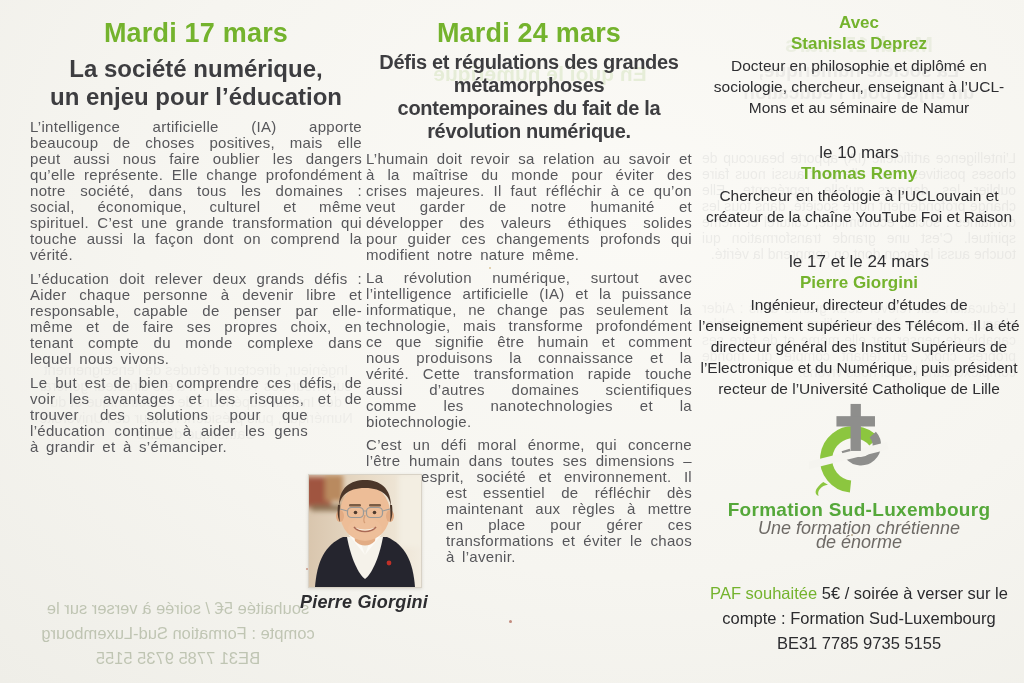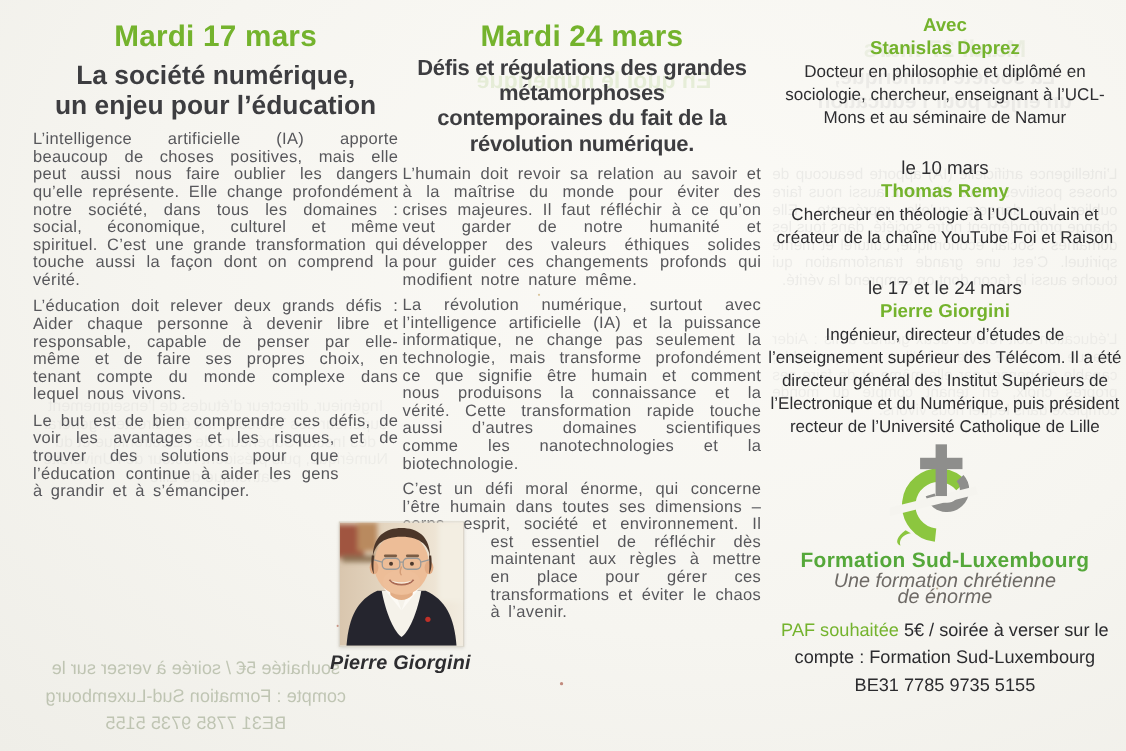--- a/index.html
+++ b/index.html
@@ -27,21 +27,21 @@
                  font-size:18px;font-weight:bold;font-style:italic;color:#2d2d30;z-index:6;letter-spacing:.2px;}
   .col-right{position:absolute;left:698px;top:12px;width:322px;text-align:center;color:#2f2f32;z-index:2;}
   .r-green{color:#74b32d;font-weight:bold;font-size:17px;line-height:21px;}
   .r-date{font-size:17px;line-height:21px;color:#2e2e31;}
   .r-desc{font-size:15.5px;line-height:21px;margin-top:1px;color:#2e2e31;}
   .r-group{margin-bottom:24px;}
   .r-group.last{margin-bottom:0;}
   .logo-wrap{margin:4px auto 0;width:100px;height:94px;}
   .logo-name{font-size:19px;font-weight:bold;color:#55a83a;letter-spacing:.3px;margin-top:2px;}
   .logo-tag{font-size:18px;font-style:italic;color:#6e6a66;line-height:14px;}
-  .paf{margin-top:12px;font-size:16.5px;line-height:25px;color:#2b2b2e;}
+  .paf{margin-top:32px;font-size:16.5px;line-height:25px;color:#2b2b2e;}
   .paf .green{color:#74b32d;}
   
   .ghost{position:absolute;transform:scaleX(-1);pointer-events:none;z-index:1;}
   .ghost.pre{white-space:pre-line;}
   #ghost-mid{left:412px;top:62px;width:256px;text-align:center;font-size:21px;font-weight:bold;color:#86b84a;opacity:.16;}
   #ghost-right-title{left:698px;top:32px;width:322px;text-align:center;font-size:22px;font-weight:bold;color:#9cb878;opacity:.13;}
   #ghost-right-heading{left:698px;top:60px;width:322px;text-align:center;font-size:19px;line-height:22px;font-weight:bold;color:#88888d;opacity:.11;}
   #ghost-right-p1{left:702px;top:150px;width:314px;font-size:14px;line-height:16px;text-align:justify;color:#75757b;opacity:.10;}
   #ghost-right-p2{left:702px;top:300px;width:314px;font-size:14px;line-height:16px;text-align:justify;color:#75757b;opacity:.08;}
   #ghost-left-p{left:34px;top:362px;width:324px;font-size:14.5px;line-height:16px;text-align:center;color:#7d7d83;opacity:.07;}

